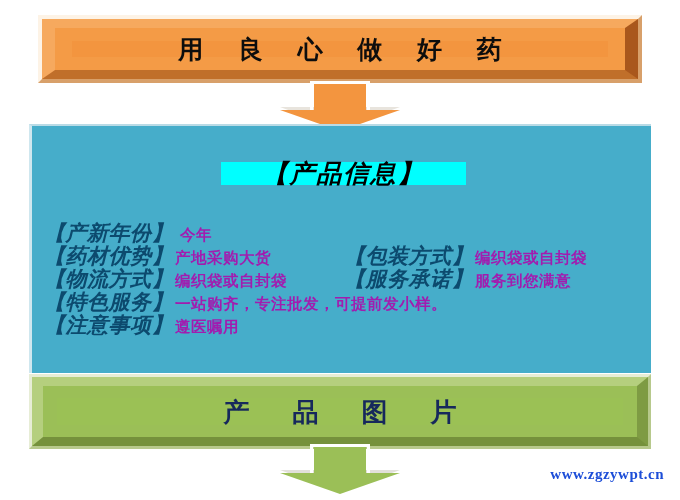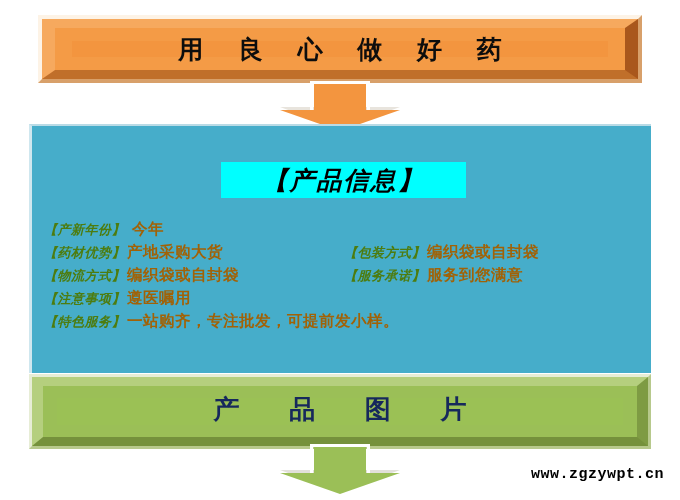--- a/index.html
+++ b/index.html
@@ -144,21 +144,21 @@
     box-sizing: border-box;
     border-top: 2px solid #b9dbe6;
     border-left: 3px solid #cfe7ef;
   }
 
   .info-title {
     position: absolute;
     left: 221px;
     top: 162px;
     width: 245px;
-    height: 36px;
+    height: 23px;
     background: #00ffff;
     display: flex;
     align-items: center;
     justify-content: center;
   }
   .info-title-text {
     font-size: 25px;
     font-weight: bold;
     font-style: italic;
     color: #000000;
@@ -180,31 +180,31 @@
     white-space: nowrap;
   }
   .info-cell {
     display: flex;
     align-items: baseline;
     white-space: nowrap;
   }
   .info-cell.left  { width: 300px; }
   .info-cell.right { width: 300px; }
   .info-label {
-    font-size: 13px;
+    font-size: 21px;
     font-weight: bold;
     font-style: italic;
-    color: #4d7c0f;
+    color: #0c4a6e;
     letter-spacing: 0.5px;
     text-align: right;
   }
   .info-value {
     font-size: 15.5px;
     font-weight: bold;
-    color: #a16207;
+    color: #a21caf;
     letter-spacing: 0.5px;
     margin-left: 2px;
   }
   .info-value.pad { margin-left: 7px; }
 
   
   .banner-green {
     position: absolute;
     left: 29px;
     top: 374px;
@@ -234,42 +234,42 @@
     border-left: 11px solid #b5cf7e;
     border-right: 11px solid #7e9b43;
     border-bottom: 9px solid #75913c;
   }
   .banner-green .face {
     position: absolute;
     left: 14px; top: 12px;
     right: 14px; bottom: 12px;
     background: #9bc155;
     display: flex;
+    align-items: center;
     justify-content: center;
-    font-family: Liberation Mono, monospace;
   }
   .green-text {
     font-size: 26px;
     font-weight: bold;
     color: #16285c;
     letter-spacing: 17px;
     text-indent: 17px;
     white-space: nowrap;
     line-height: 1;
   }
 
   
   .watermark {
     position: absolute;
     right: 16px;
     top: 466px;
-    font-family: Liberation Mono, monospace;
+    font-family: Liberation Serif, serif;
     font-size: 15px;
     font-weight: bold;
-    color: #000000;
+    color: #1d4ed8;
     letter-spacing: 0.5px;
     white-space: nowrap;
   }
 </style>
 </head>
 <body>
 
 <div id="page">
 
   <div class="banner-orange">
@@ -322,29 +322,29 @@
         <span class="info-value">编织袋或自封袋</span>
       </span>
       <span class="info-cell right">
         <span class="info-label">【服务承诺】</span>
         <span class="info-value">服务到您满意</span>
       </span>
     </div>
 
     <div class="info-row">
       <span class="info-cell">
+        <span class="info-label">【特色服务】</span>
+        <span class="info-value">一站购齐，专注批发，可提前发小样。</span>
+      </span>
+    </div>
+
+    <div class="info-row">
+      <span class="info-cell">
         <span class="info-label">【注意事项】</span>
         <span class="info-value">遵医嘱用</span>
-      </span>
-    </div>
-
-    <div class="info-row">
-      <span class="info-cell">
-        <span class="info-label">【特色服务】</span>
-        <span class="info-value">一站购齐，专注批发，可提前发小样。</span>
       </span>
     </div>
 
   </div>
 
   <div class="banner-green">
     <div class="inner-frame">
       <div class="face">
         <span class="green-text">产 品 图 片</span>
       </div>

